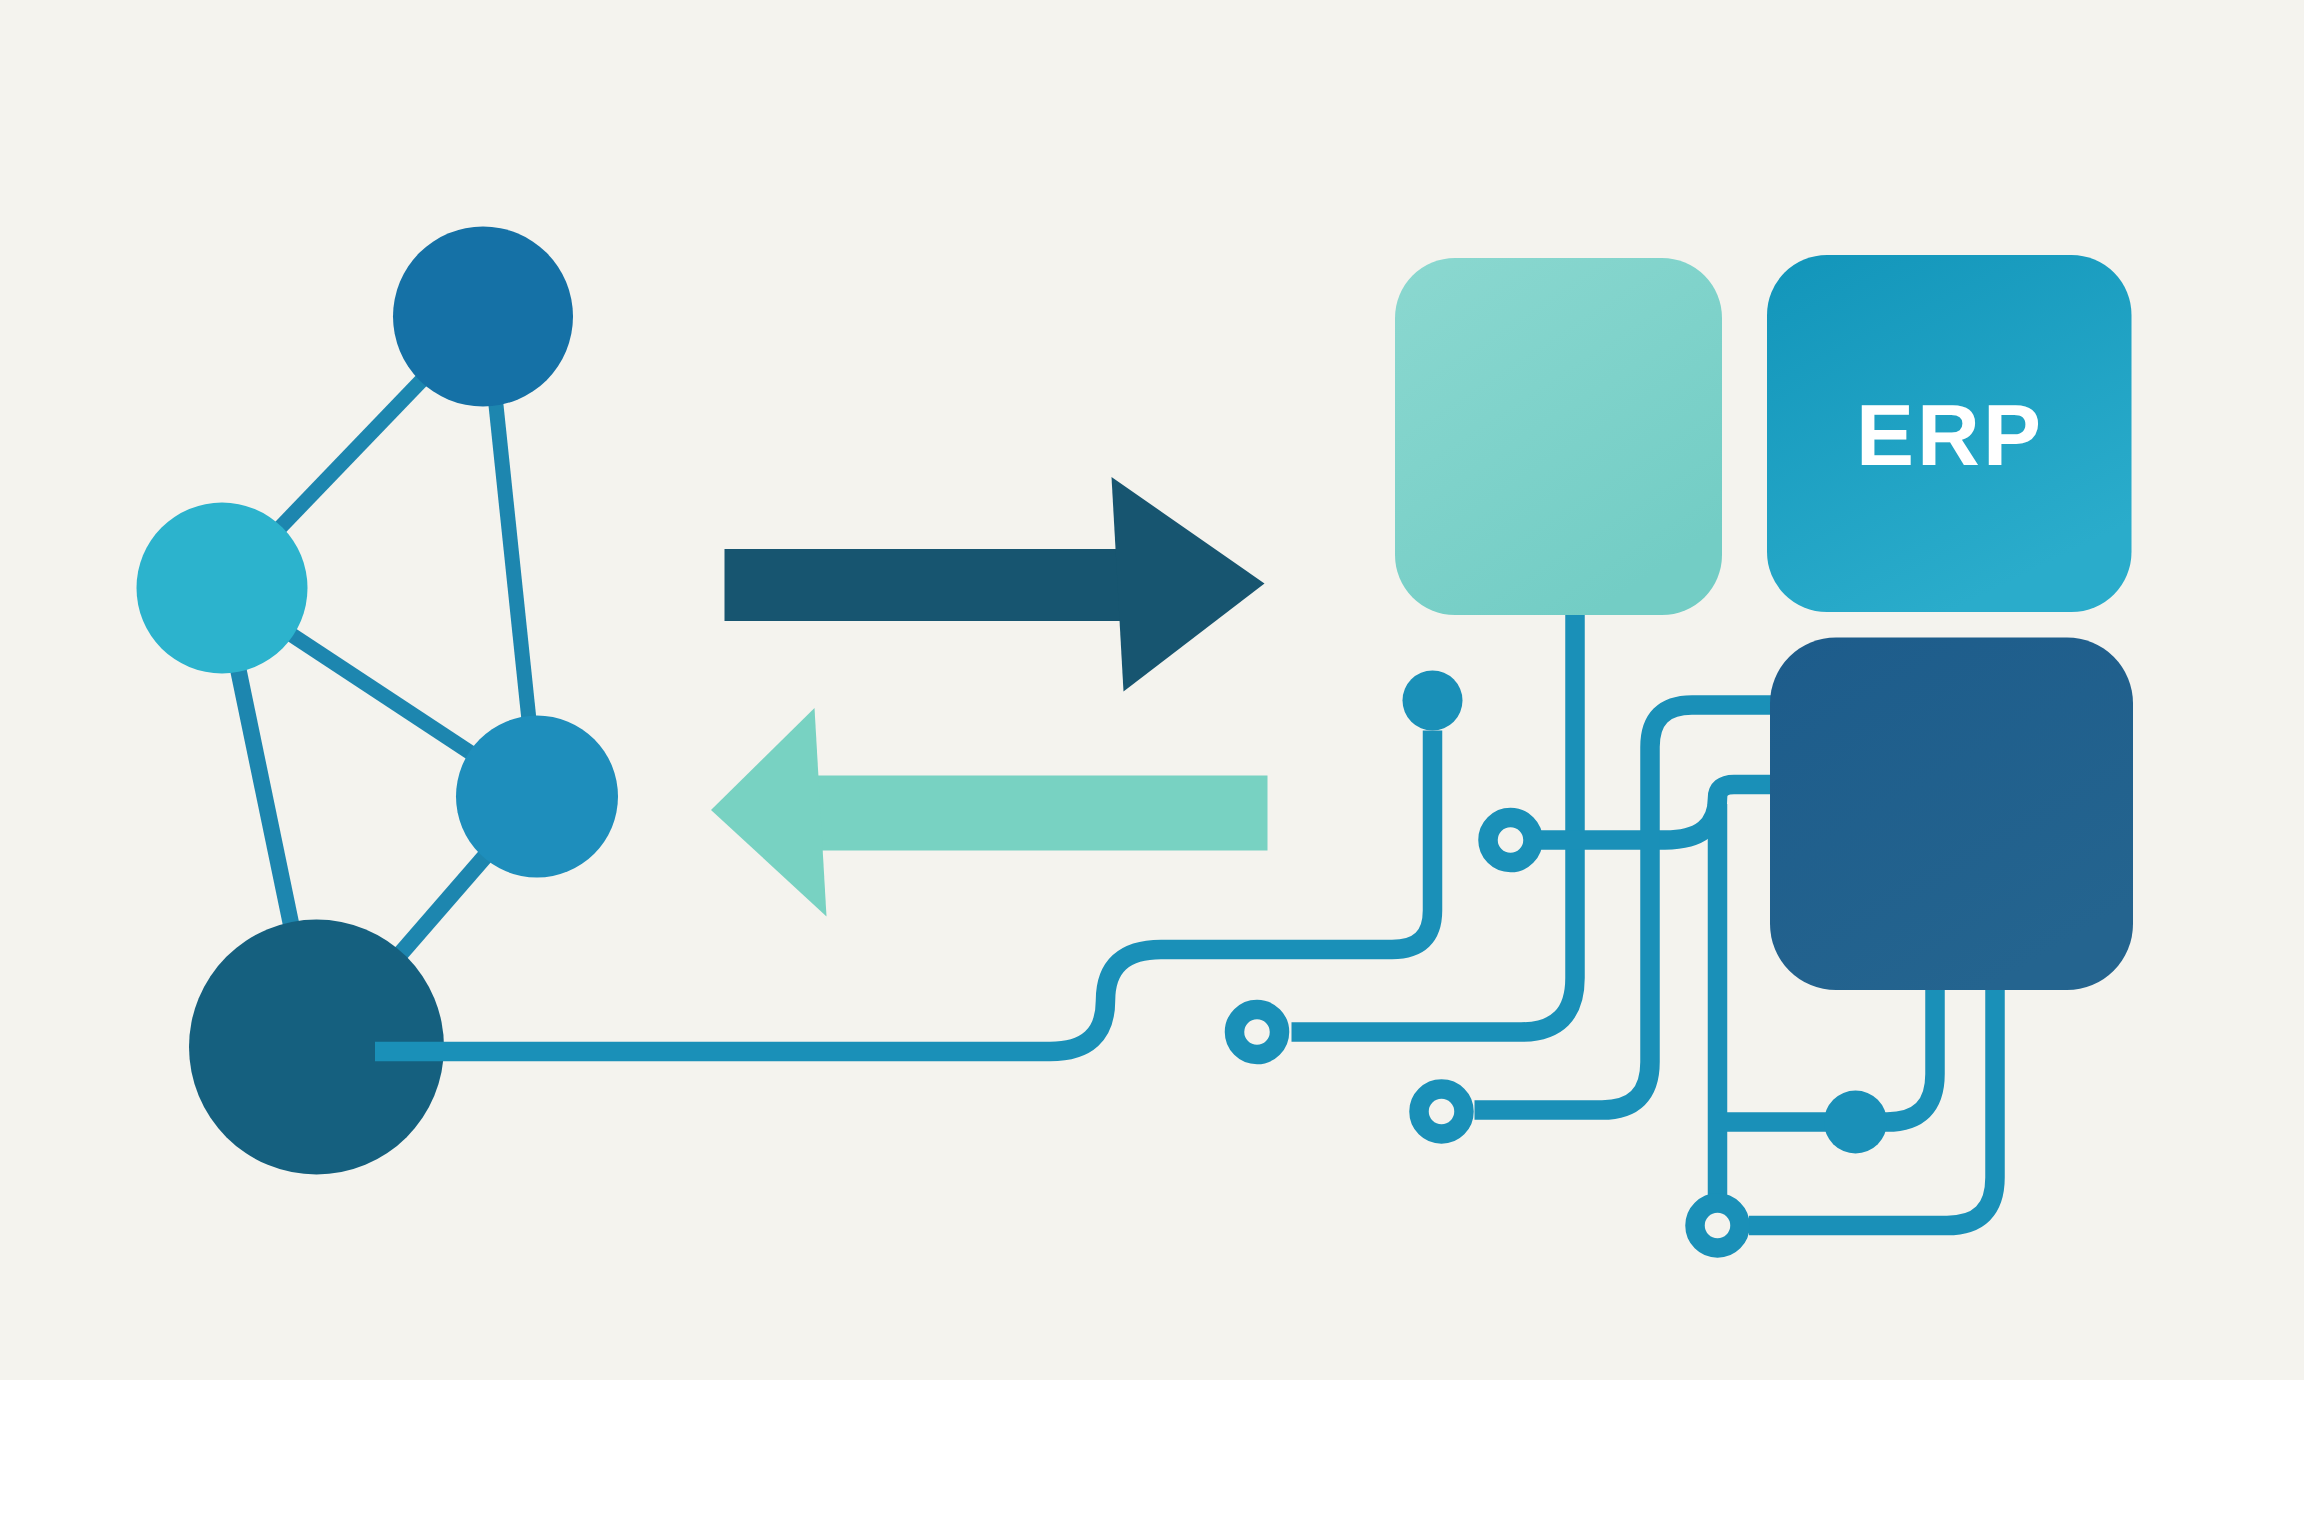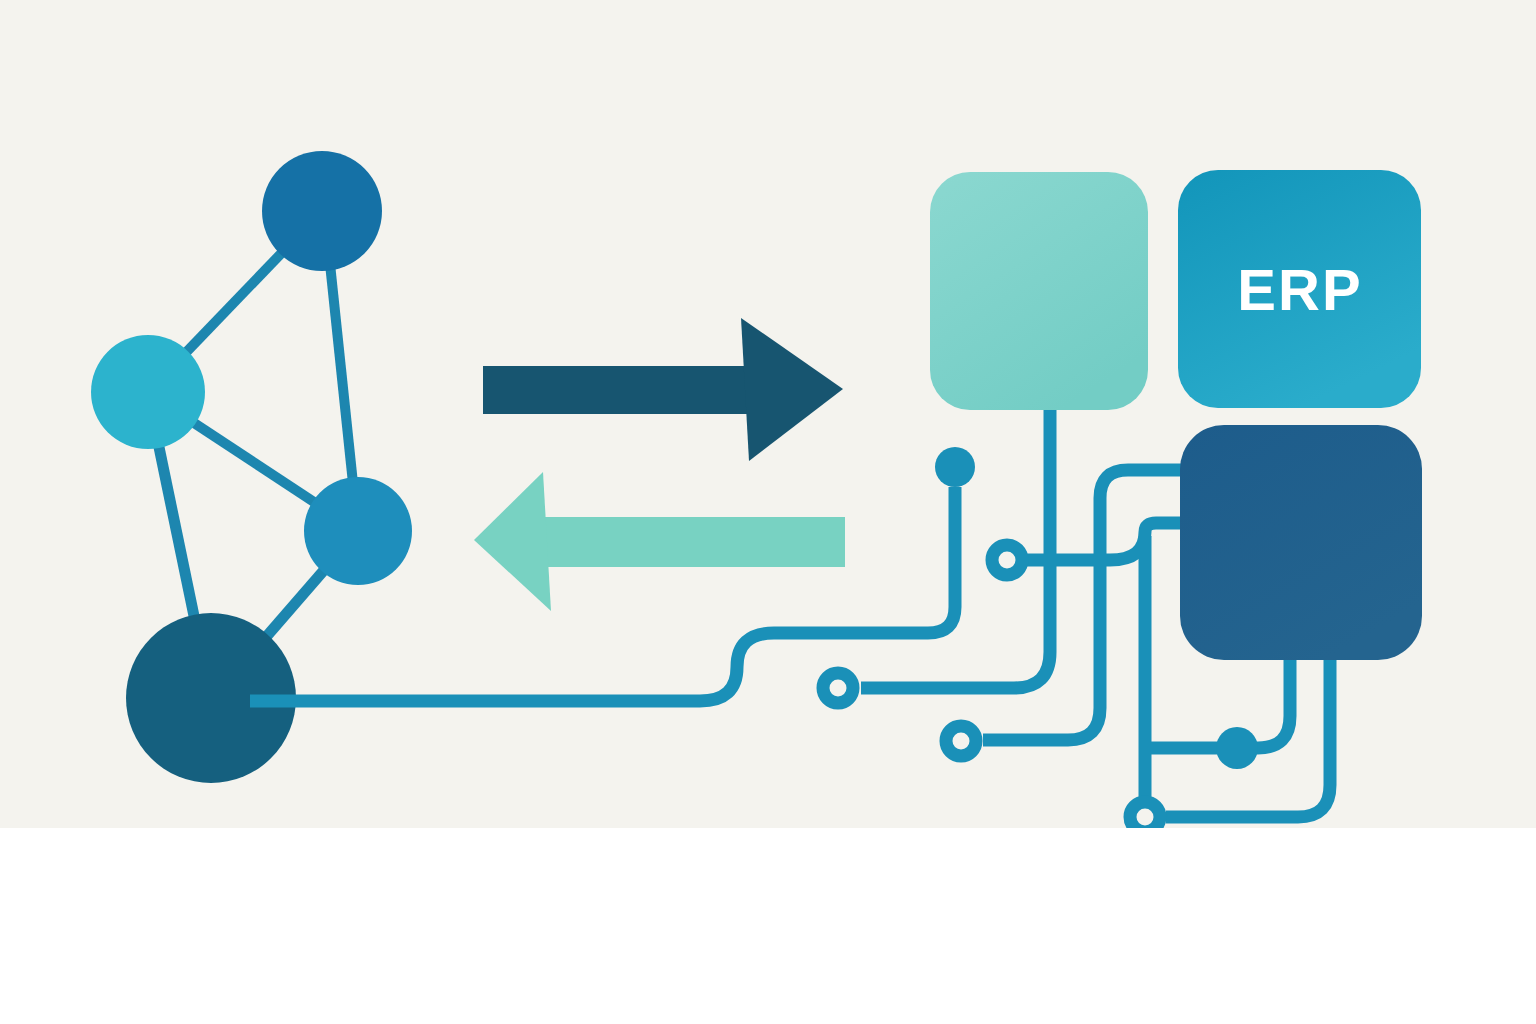--- a/index.html
+++ b/index.html
@@ -2,21 +2,21 @@
 <html><head>
 <meta charset="utf-8">
 <style>
   html, body {
     margin: 0;
     padding: 0;
     font-family: "Liberation Sans", sans-serif;
   }
   .canvas {
     width: 1536px;
-    height: 828px;
+    height: 920px;
     overflow: hidden;
     position: relative;
   }
   svg { display: block; }
   .erp-label {
     font-family: "Liberation Sans", sans-serif;
     font-weight: 700;
     font-size: 58px;
     letter-spacing: 2px;
   }

